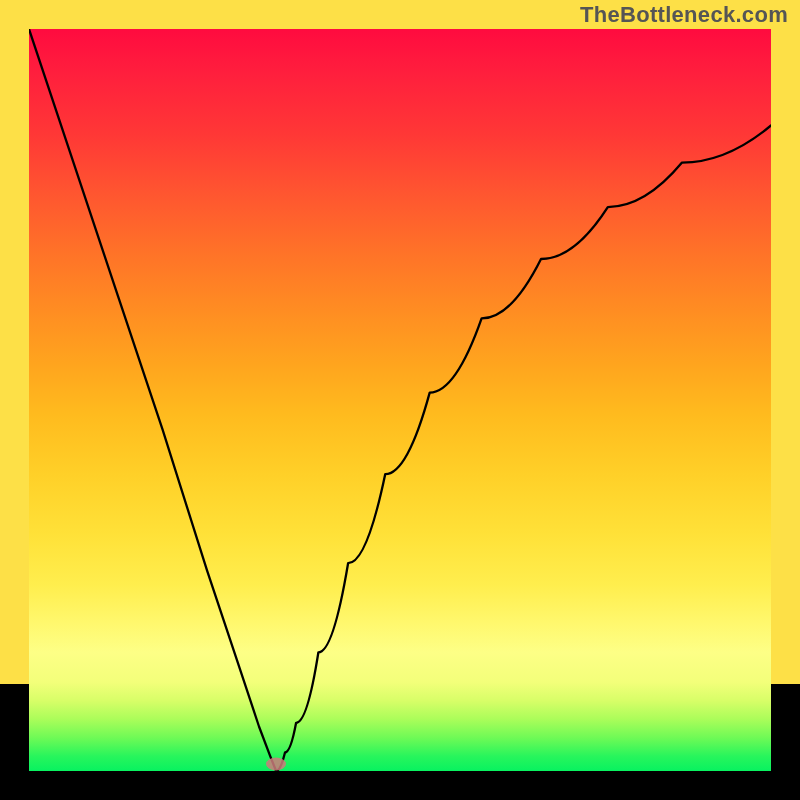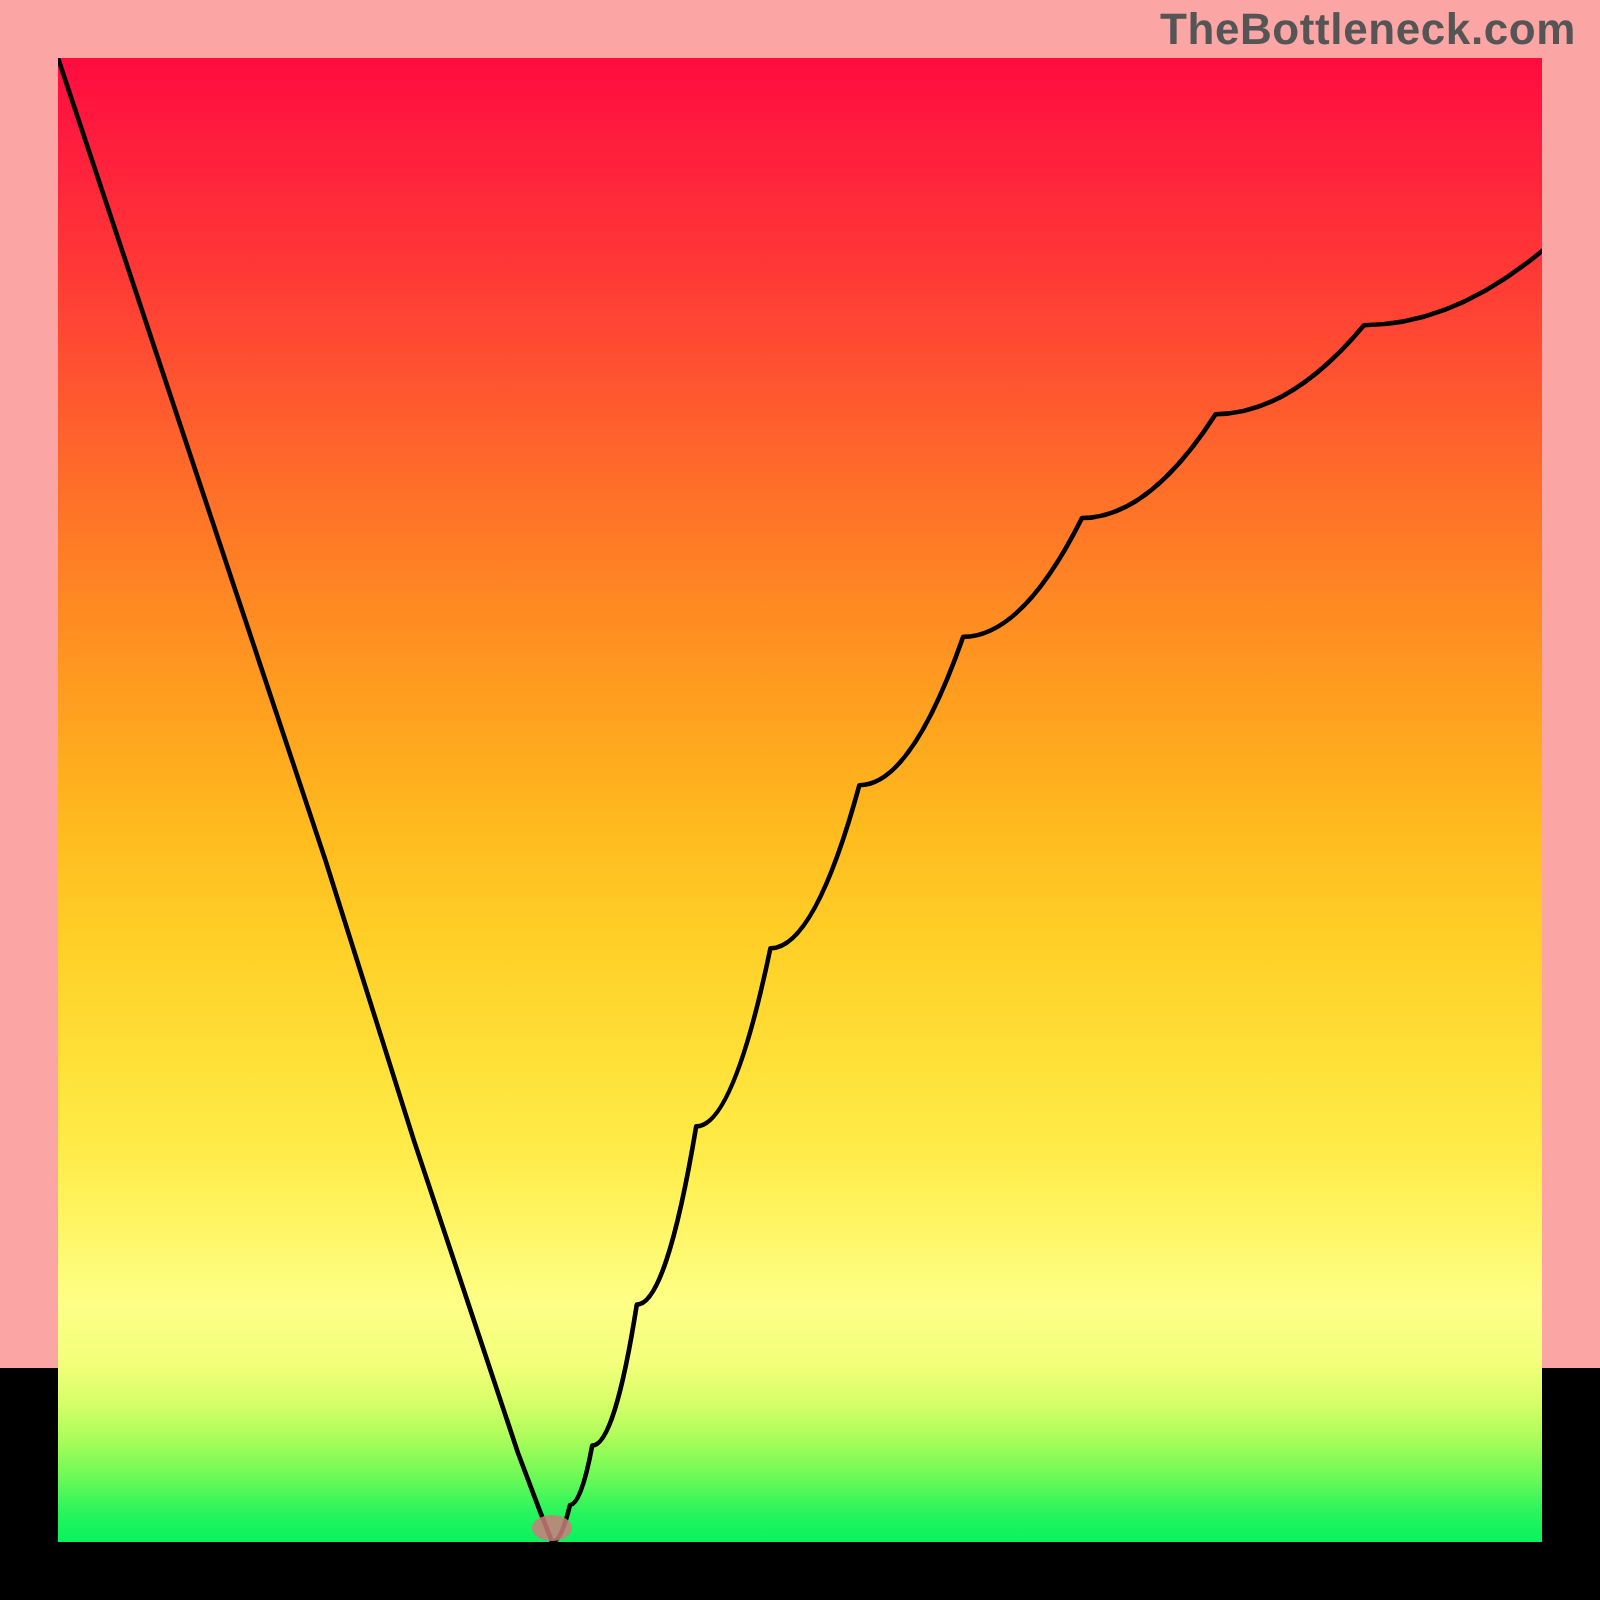--- a/index.html
+++ b/index.html
@@ -8,21 +8,21 @@
     width: 800px;
     height: 800px;
     background: #000;
     overflow: hidden;
     font-family: Arial, Helvetica, sans-serif;
   }
   .outer {
     position: relative;
     width: 800px;
     height: 684px;
-    background: #fca5a5;
+    background: #fde047;
   }
   .plot-area {
     position: absolute;
     left: 29px;
     top: 29px;
     width: 742px;
     height: 742px;
     
     background: linear-gradient(to bottom,
       #ff0b3f 0%,

